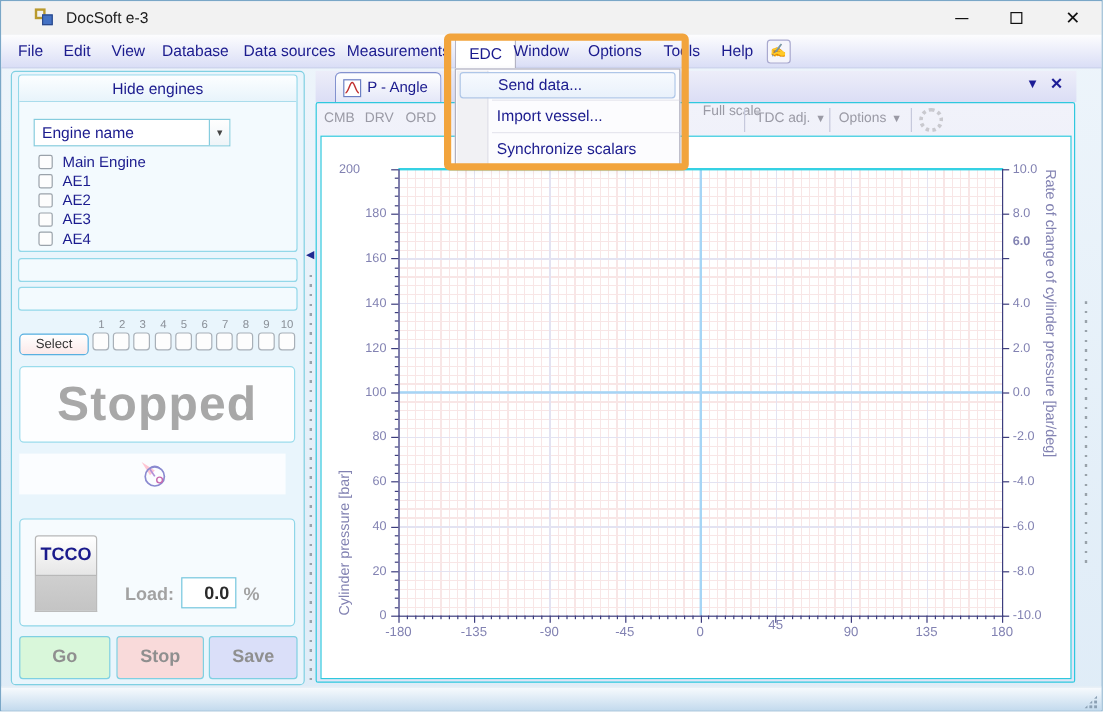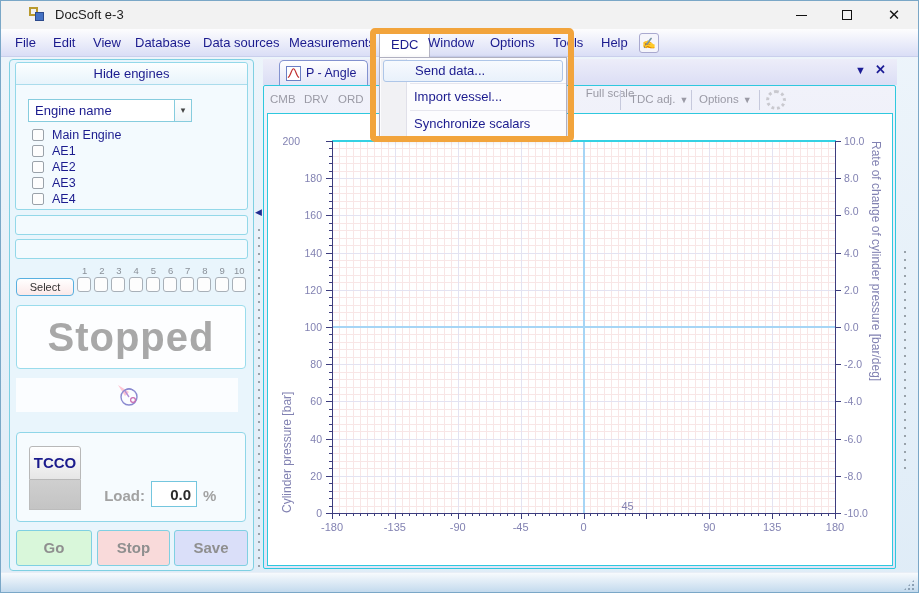--- a/index.html
+++ b/index.html
@@ -374,21 +374,21 @@
       <div class="tick" style="left: 61px; top: 354.36px; width: 3px; height: 1px;"></div>
       <div class="tick" style="left: 61px; top: 369.24px; width: 3px; height: 1px;"></div>
       <div class="tick" style="left: 61px; top: 376.68px; width: 3px; height: 1px;"></div>
       <div class="tick" style="left: 61px; top: 384.12px; width: 3px; height: 1px;"></div>
       <div class="tick" style="left: 61px; top: 391.56px; width: 3px; height: 1px;"></div>
       <div class="tick" style="left: 567px; top: 27px; width: 6px; height: 1px;"></div>
       <div class="ticklabel" style="left: 576px; top: 21px; width: 36px;">10.0</div>
       <div class="tick" style="left: 567px; top: 64.2px; width: 6px; height: 1px;"></div>
       <div class="ticklabel" style="left: 576px; top: 58.2px; width: 36px;">8.0</div>
       <div class="tick" style="left: 567px; top: 101.4px; width: 6px; height: 1px;"></div>
-      <div class="ticklabel" style="left: 576px; top: 91px; width: 36px;">6.0</div>
+      <div class="ticklabel" style="left: 576px; top: 81px; width: 36px; font-weight: bold;">6.0</div>
       <div class="tick" style="left: 567px; top: 138.6px; width: 6px; height: 1px;"></div>
       <div class="ticklabel" style="left: 576px; top: 132.6px; width: 36px;">4.0</div>
       <div class="tick" style="left: 567px; top: 175.8px; width: 6px; height: 1px;"></div>
       <div class="ticklabel" style="left: 576px; top: 169.8px; width: 36px;">2.0</div>
       <div class="tick" style="left: 567px; top: 213px; width: 6px; height: 1px;"></div>
       <div class="ticklabel" style="left: 576px; top: 207px; width: 36px;">0.0</div>
       <div class="tick" style="left: 567px; top: 250.2px; width: 6px; height: 1px;"></div>
       <div class="ticklabel" style="left: 576px; top: 244.2px; width: 36px;">-2.0</div>
       <div class="tick" style="left: 567px; top: 287.4px; width: 6px; height: 1px;"></div>
       <div class="ticklabel" style="left: 576px; top: 281.4px; width: 36px;">-4.0</div>
@@ -402,21 +402,21 @@
       <div class="ticklabel" style="left: 39px; top: 407px; width: 50px; text-align: center; font-size: 11px;">-180</div>
       <div class="tick" style="left: 126.875px; top: 399px; width: 1px; height: 6px;"></div>
       <div class="ticklabel" style="left: 101.875px; top: 407px; width: 50px; text-align: center; font-size: 11px;">-135</div>
       <div class="tick" style="left: 189.75px; top: 399px; width: 1px; height: 6px;"></div>
       <div class="ticklabel" style="left: 164.75px; top: 407px; width: 50px; text-align: center; font-size: 11px;">-90</div>
       <div class="tick" style="left: 252.625px; top: 399px; width: 1px; height: 6px;"></div>
       <div class="ticklabel" style="left: 227.625px; top: 407px; width: 50px; text-align: center; font-size: 11px;">-45</div>
       <div class="tick" style="left: 315.5px; top: 399px; width: 1px; height: 6px;"></div>
       <div class="ticklabel" style="left: 290.5px; top: 407px; width: 50px; text-align: center; font-size: 11px;">0</div>
       <div class="tick" style="left: 378.375px; top: 399px; width: 1px; height: 6px;"></div>
-      <div class="ticklabel" style="left: 353.375px; top: 386px; width: 50px; text-align: left; font-size: 11px;">45</div>
+      <div class="ticklabel" style="left: 353.375px; top: 401px; width: 50px; text-align: center; font-size: 11px;">45</div>
       <div class="tick" style="left: 441.25px; top: 399px; width: 1px; height: 6px;"></div>
       <div class="ticklabel" style="left: 416.25px; top: 407px; width: 50px; text-align: center; font-size: 11px;">90</div>
       <div class="tick" style="left: 504.125px; top: 399px; width: 1px; height: 6px;"></div>
       <div class="ticklabel" style="left: 479.125px; top: 407px; width: 50px; text-align: center; font-size: 11px;">135</div>
       <div class="tick" style="left: 567px; top: 399px; width: 1px; height: 6px;"></div>
       <div class="ticklabel" style="left: 542px; top: 407px; width: 50px; text-align: center; font-size: 11px;">180</div>
       <div class="tick" style="left: 70.9861px; top: 399px; width: 1px; height: 3px;"></div>
       <div class="tick" style="left: 77.9722px; top: 399px; width: 1px; height: 3px;"></div>
       <div class="tick" style="left: 84.9583px; top: 399px; width: 1px; height: 3px;"></div>
       <div class="tick" style="left: 91.9444px; top: 399px; width: 1px; height: 3px;"></div>

